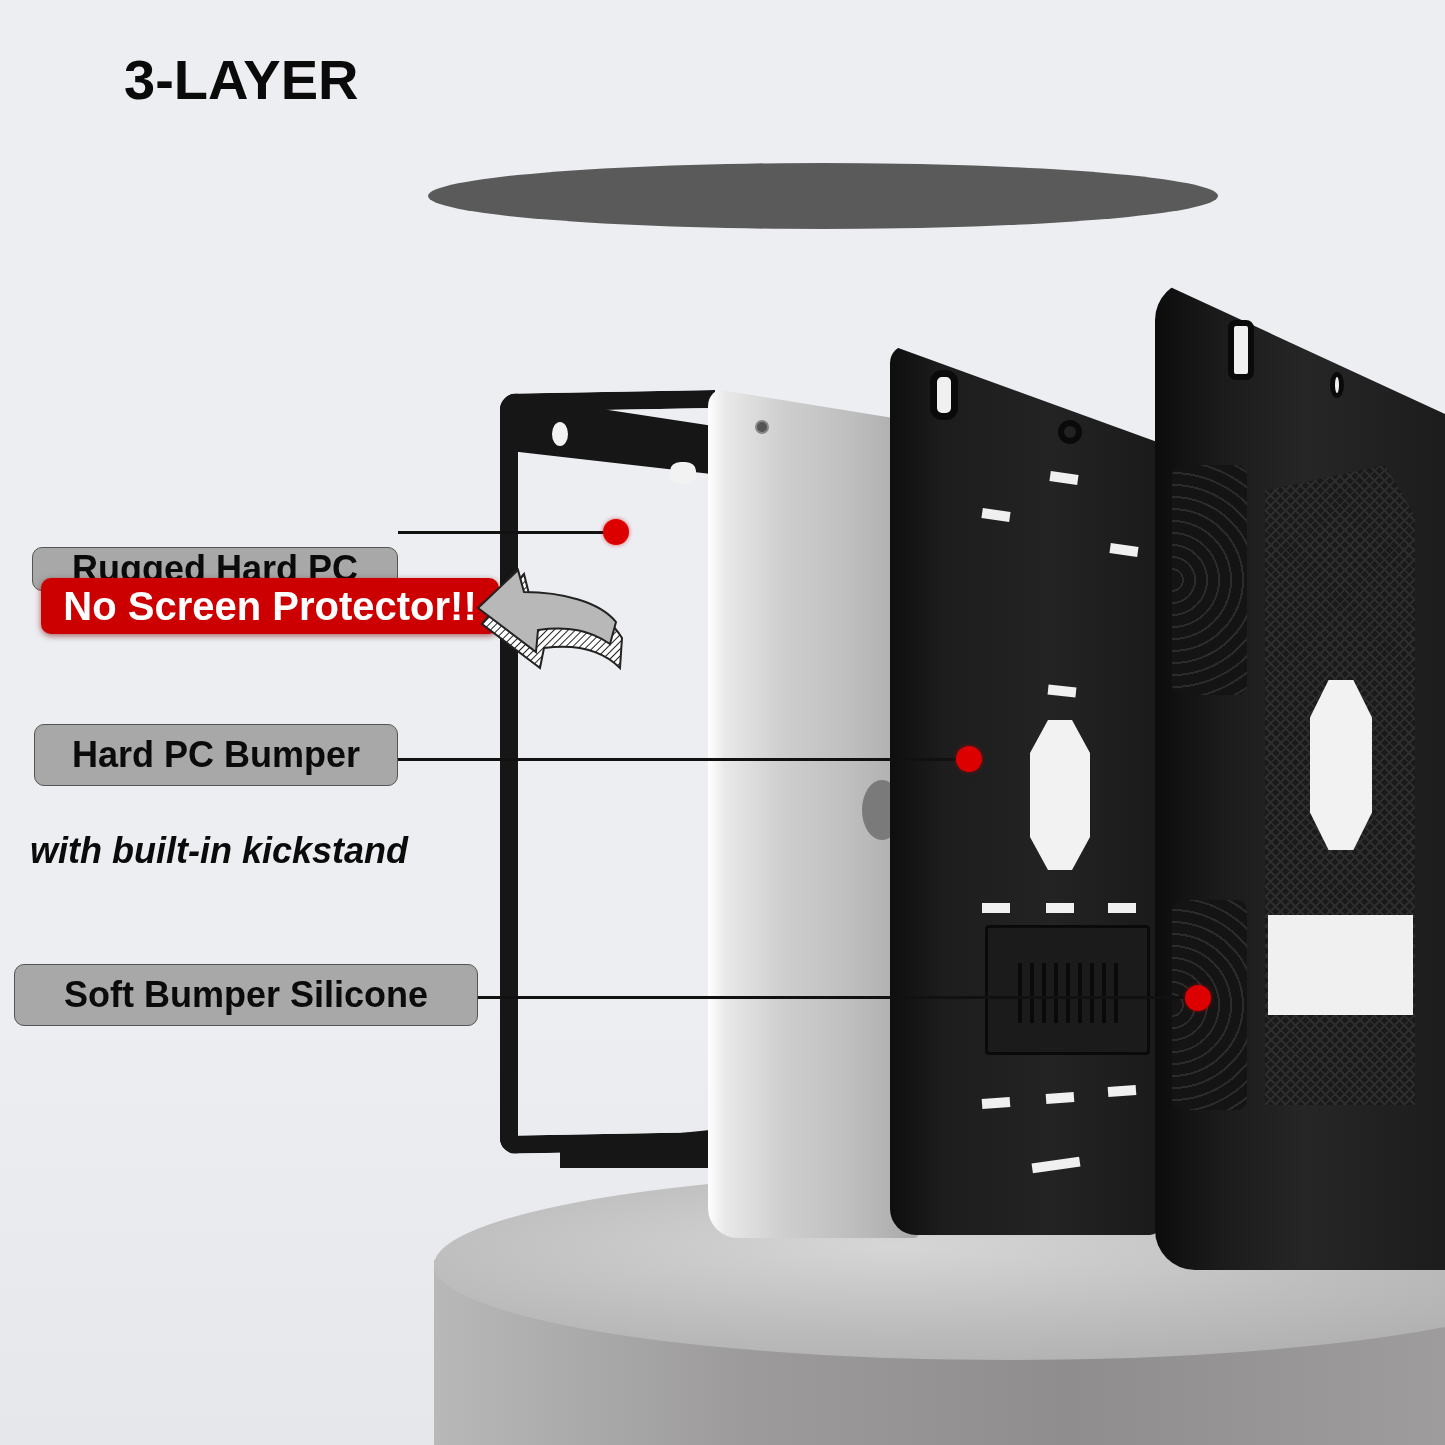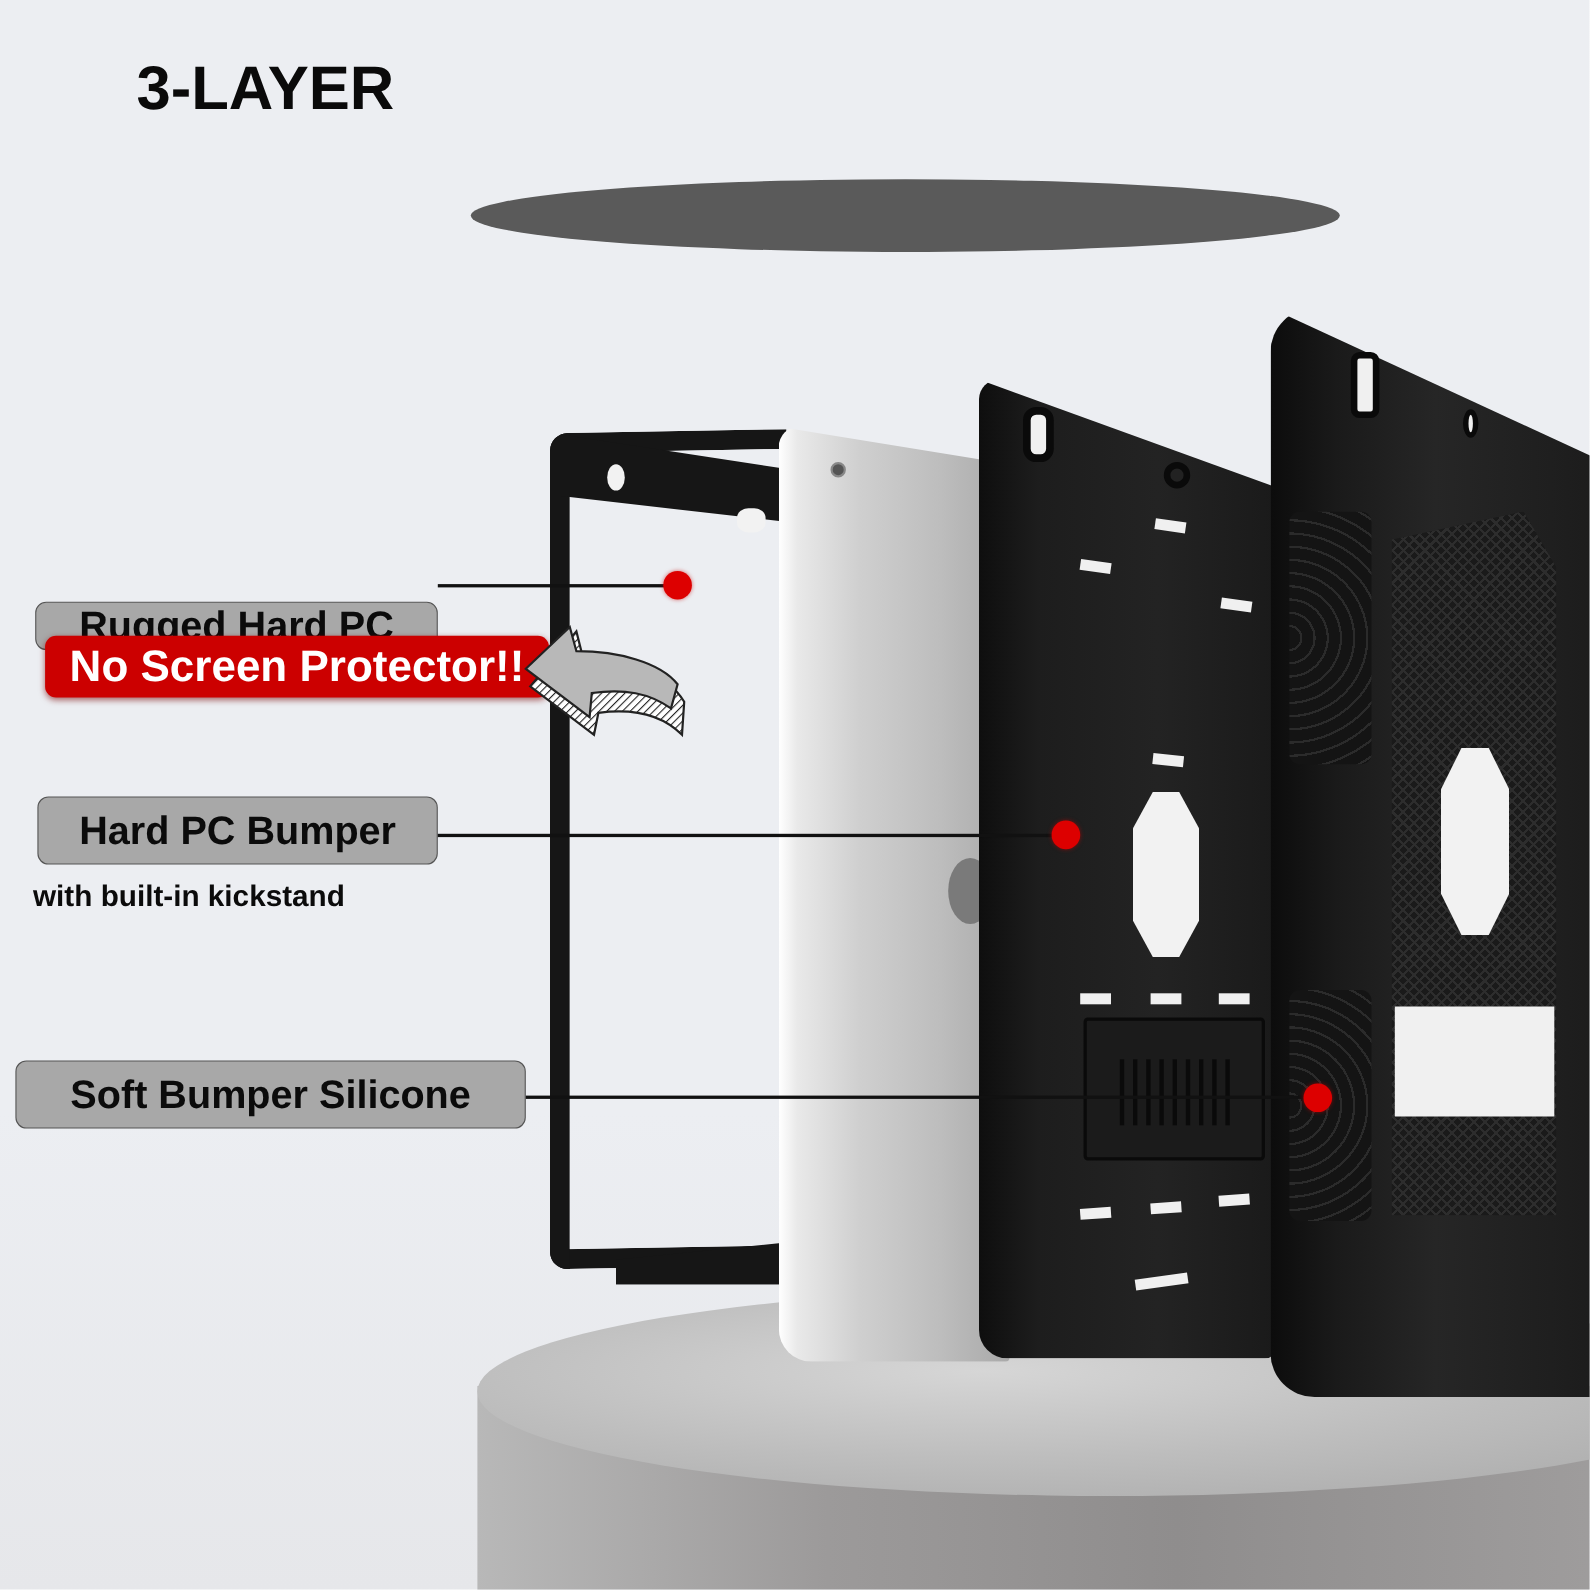--- a/index.html
+++ b/index.html
@@ -185,17 +185,17 @@
       <line x1="0" y1="0" x2="0" y2="5" stroke="#222" stroke-width="2"></line>
     </pattern>
   </defs>
   <path d="M8 56 L50 6 L56 30 C90 30 130 40 148 70 L146 100 C126 80 100 76 70 80 L66 100 Z" fill="url(#hatch)" stroke="#222" stroke-width="2"></path>
   <path d="M4 40 L44 2 L50 24 C88 24 126 34 142 54 L136 76 C116 62 94 58 64 62 L62 84 Z" fill="#b8b8b8" stroke="#222" stroke-width="2"></path>
 </svg>
 
 <div class="abs pill" style="left:34px;top:724px;width:364px;height:62px;font-size:36px;">Hard PC Bumper</div>
 <div class="abs callout-line" style="left:398px;top:758px;width:560px;"></div>
 <div class="abs red-dot" style="left:956px;top:746px;"></div>
-<div class="abs caption" style="left:30px;top:800px;font-size:27px;">with built-in kickstand</div>
+<div class="abs caption" style="left:30px;top:830px;font-size:36px;font-style:italic;">with built-in kickstand</div>
 
 <div class="abs pill" style="left:14px;top:964px;width:464px;height:62px;font-size:36px;">Soft Bumper Silicone</div>
 <div class="abs callout-line" style="left:478px;top:996px;width:708px;"></div>
 <div class="abs red-dot" style="left:1185px;top:985px;"></div>
 
 </body></html>

